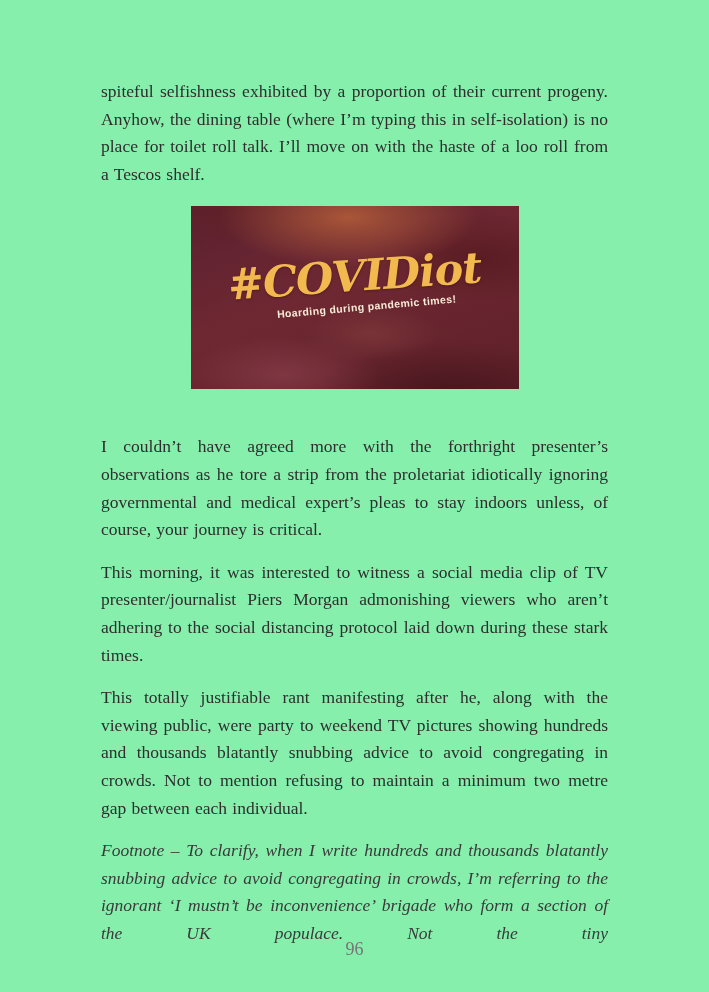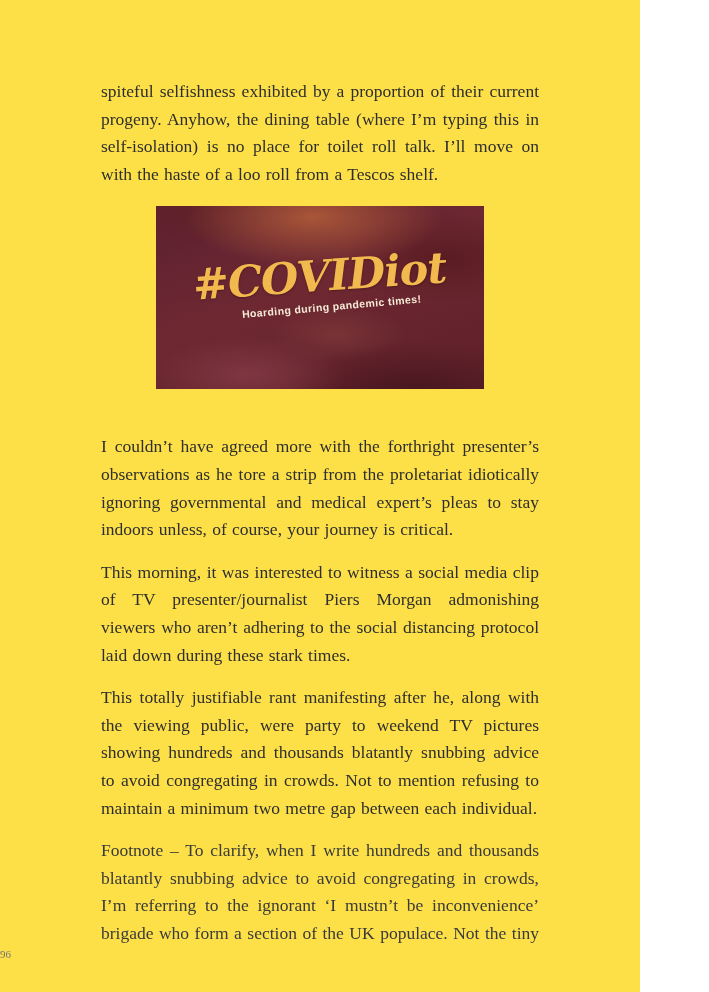--- a/index.html
+++ b/index.html
@@ -2,37 +2,38 @@
 <html><head>
 <meta charset="utf-8">
 <style>
   html, body {
     margin: 0;
     padding: 0;
     background: #ffffff;
   }
   .page {
     position: relative;
-    width: 640px;
+    width: 709px;
     height: 992px;
-    background: #fde047;
+    background: #86efac;
     box-sizing: border-box;
     padding: 78px 101px 16px 101px;
     font-family: "Liberation Serif", "DejaVu Serif", serif;
     color: #2e2e2e;
     overflow: hidden;
   }
   p.body-par {
     margin: 0 0 15px 0;
     font-size: 17.5px;
     line-height: 27.6px;
     text-align: justify;
     word-spacing: 0.05em;
   }
   p.footnote {
+    font-style: italic;
     color: #3a3a3a;
     text-align: justify;
     text-align-last: justify;
     margin-bottom: 16px;
   }
   .figure-wrap {
     width: 328px;
     height: 183px;
     margin: 18px auto 44px auto;
     position: relative;
@@ -72,22 +73,22 @@
     font-weight: 700;
     font-size: 10.5px;
     letter-spacing: 0.4px;
     color: #f7ead6;
   }
   .page-number {
     position: absolute;
     left: 0;
     right: 0;
     bottom: 32px;
-    text-align: left;
-    font-size: 11px;
+    text-align: center;
+    font-size: 18px;
     color: #757575;
   }
 </style>
 </head>
 <body>
 
 <div class="page">
 
   <p class="body-par">spiteful selfishness exhibited by a proportion of their current progeny. Anyhow, the dining table (where I’m typing this in self-isolation) is no place for toilet roll talk. I’ll move on with the haste of a loo roll from a Tescos shelf.</p>
 

